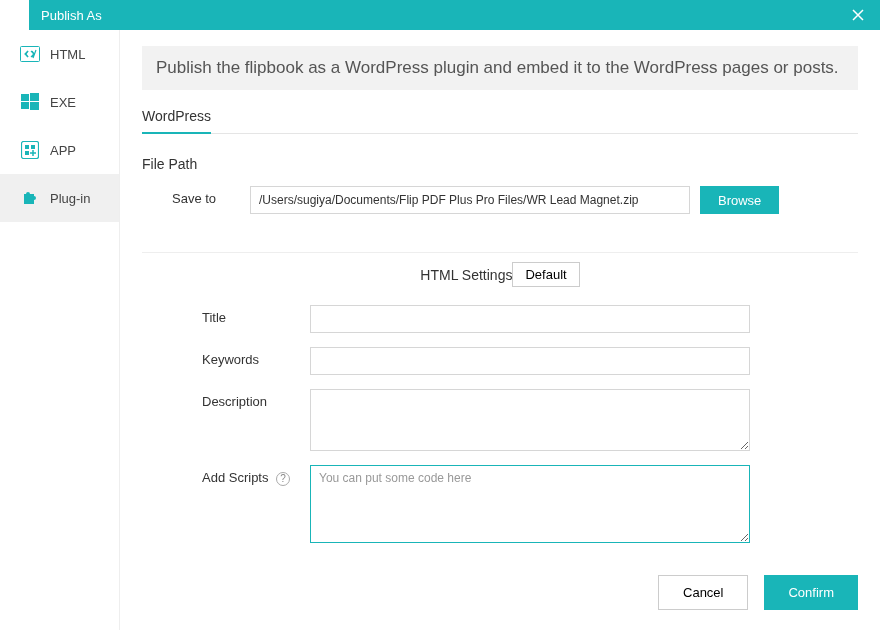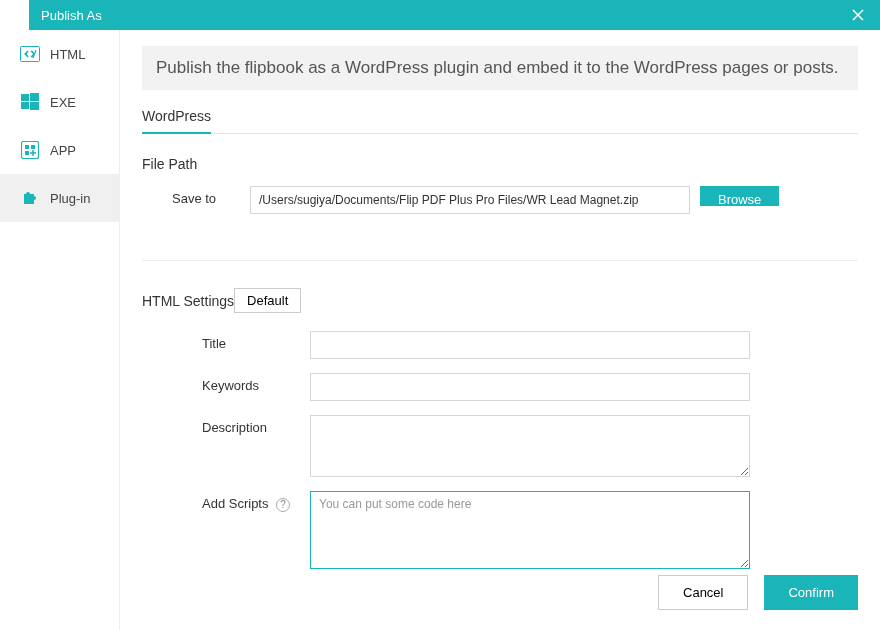--- a/index.html
+++ b/index.html
@@ -80,22 +80,22 @@
       display: inline-block;
       border-bottom: 2px solid #19B5B8;
     }
     .section-underline {
       border-bottom: 1px solid #e5e5e5;
       margin-top: -23px;
       margin-bottom: 22px;
     }
     .filepath-section {
       border-bottom: 1px solid #eee;
-      padding-bottom: 32px;
-      margin-bottom: 27px;
+      padding-bottom: 24px;
+      margin-bottom: 9px;
     }
     .subheading {
       font-size: 14px;
       color: #333;
       margin-bottom: 14px;
     }
     .row {
       display: flex;
       align-items: flex-start;
       margin-bottom: 14px;
@@ -121,25 +121,25 @@
     textarea { resize: both; }
     .save-row input { width: 440px; }
     .browse-btn {
       background: #19B5B8;
       color: #fff;
       border: none;
       padding: 6px 18px;
       margin-left: 10px;
       cursor: pointer;
       font-size: 13px;
-      height: 20px;
+      height: 28px;
     }
     .settings-header {
       display: flex;
-      justify-content: flex-start;
+      justify-content: center;
       align-items: center;
       margin-bottom: 18px;
     }
     .default-btn {
       border: 1px solid #ccc;
       background: #fff;
       padding: 4px 12px;
       font-size: 13px;
       cursor: pointer;
     }

